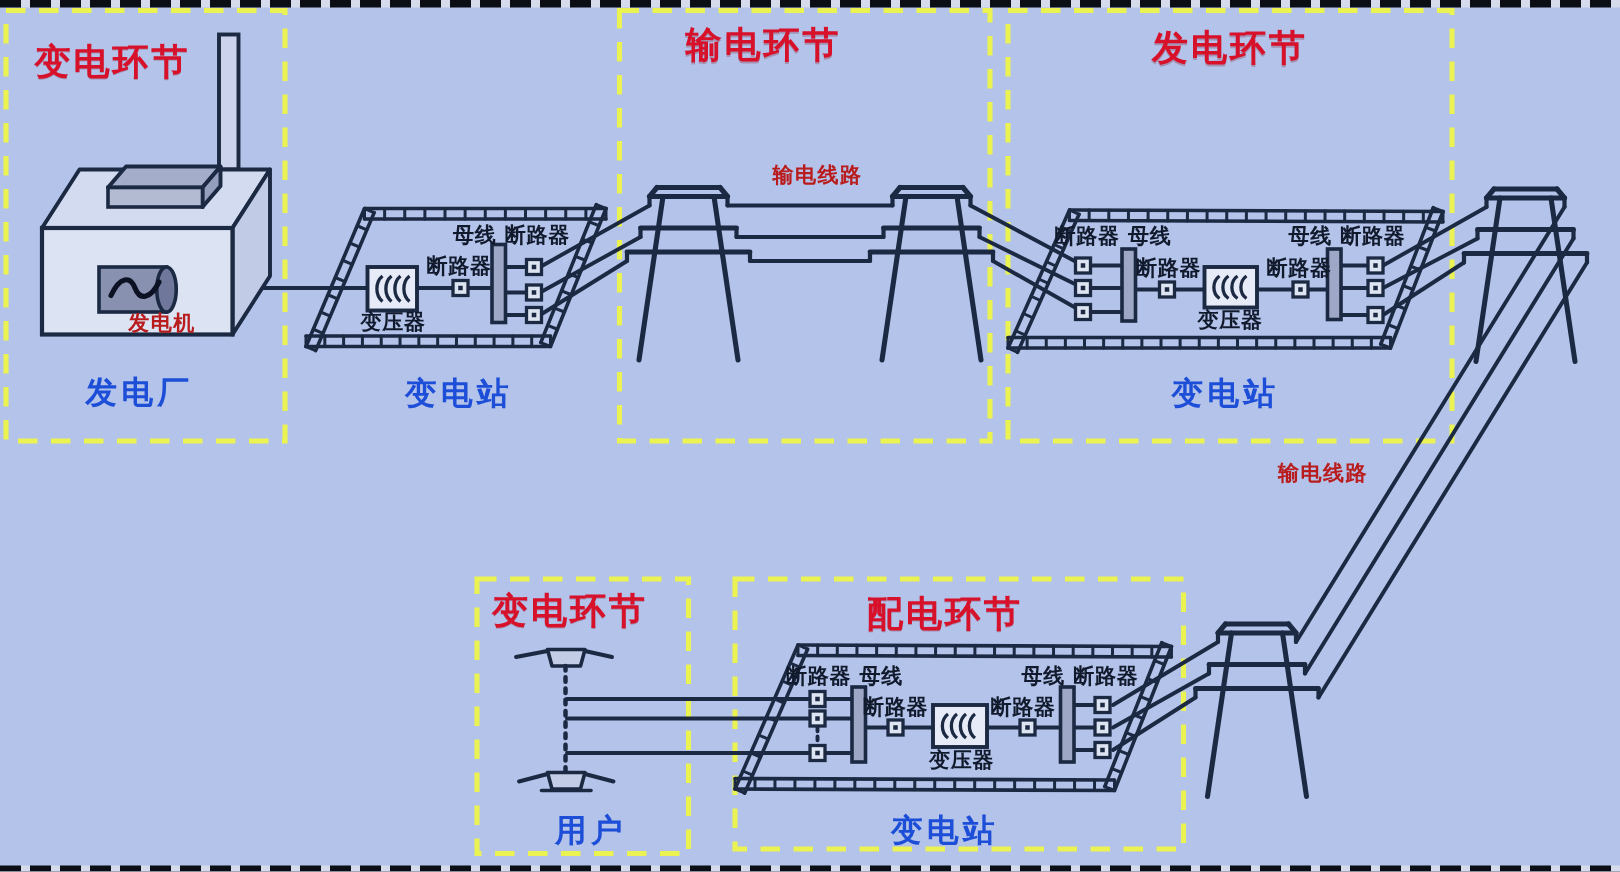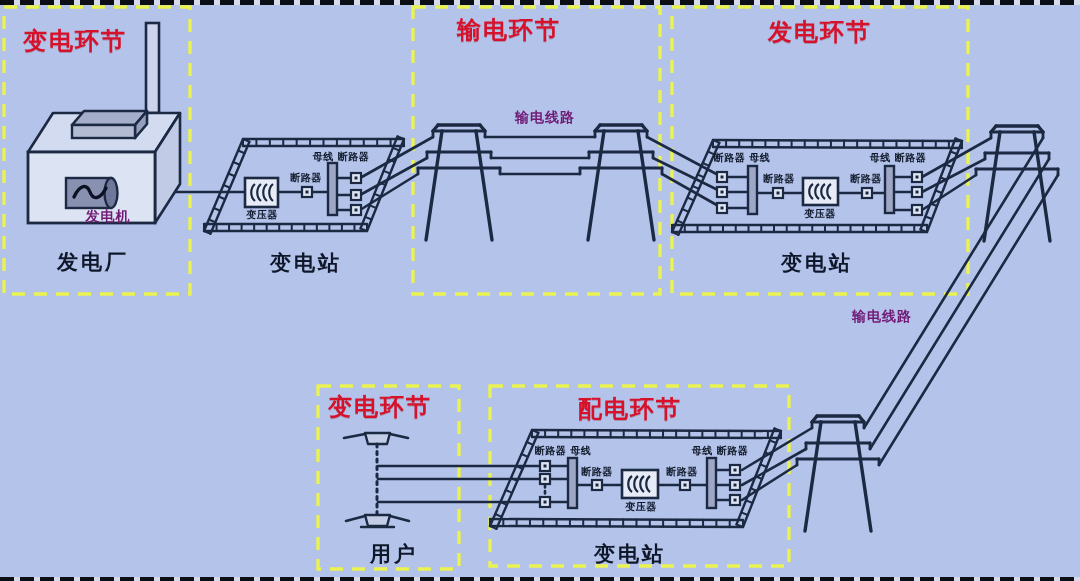--- a/index.html
+++ b/index.html
@@ -8,23 +8,23 @@
     background:#b4c3ea;
     font-family:"DejaVu Sans","Liberation Sans",sans-serif;
   }
   #art{position:absolute;left:0;top:0;}
   .border-strip{position:absolute;left:0;width:1080px;
     background:repeating-linear-gradient(90deg,#0c0e16 0 14px,#d5dbeb 14px 20px);}
   .border-top{top:0;height:5px;}
   .border-bottom{bottom:0;height:4px;}
   .lbl{position:absolute;transform:translate(-50%,-50%);white-space:nowrap;font-weight:bold;line-height:1;}
   .lbl-red{font-size:24px;color:#d8112b;letter-spacing:2px;text-shadow:0 1px 0 rgba(120,0,10,.25);}
-  .lbl-station{font-size:21px;color:#0f172a;letter-spacing:3px;}
-  .lbl-small{font-size:14px;color:#701a75;letter-spacing:1px;}
-  .lbl-comp{font-size:10px;color:#111a2c;letter-spacing:0.5px;text-align:right;}
+  .lbl-station{font-size:21px;color:#1d4ed8;letter-spacing:3px;}
+  .lbl-small{font-size:14px;color:#b91c1c;letter-spacing:1px;}
+  .lbl-comp{font-size:14px;color:#111a2c;letter-spacing:0.5px;text-align:right;}
 </style>
 </head>
 <body>
 
 <div id="stage">
   <svg id="art" width="1080" height="581" viewBox="0 0 1080 581">
       <g>
         <rect x="4" y="7" width="186" height="287" fill="none" stroke="#eaf351" stroke-width="3.4" stroke-dasharray="13 9"></rect>
         <rect x="413" y="7" width="247" height="287" fill="none" stroke="#eaf351" stroke-width="3.4" stroke-dasharray="13 9"></rect>
         <rect x="672" y="7" width="296" height="287" fill="none" stroke="#eaf351" stroke-width="3.4" stroke-dasharray="13 9"></rect>

